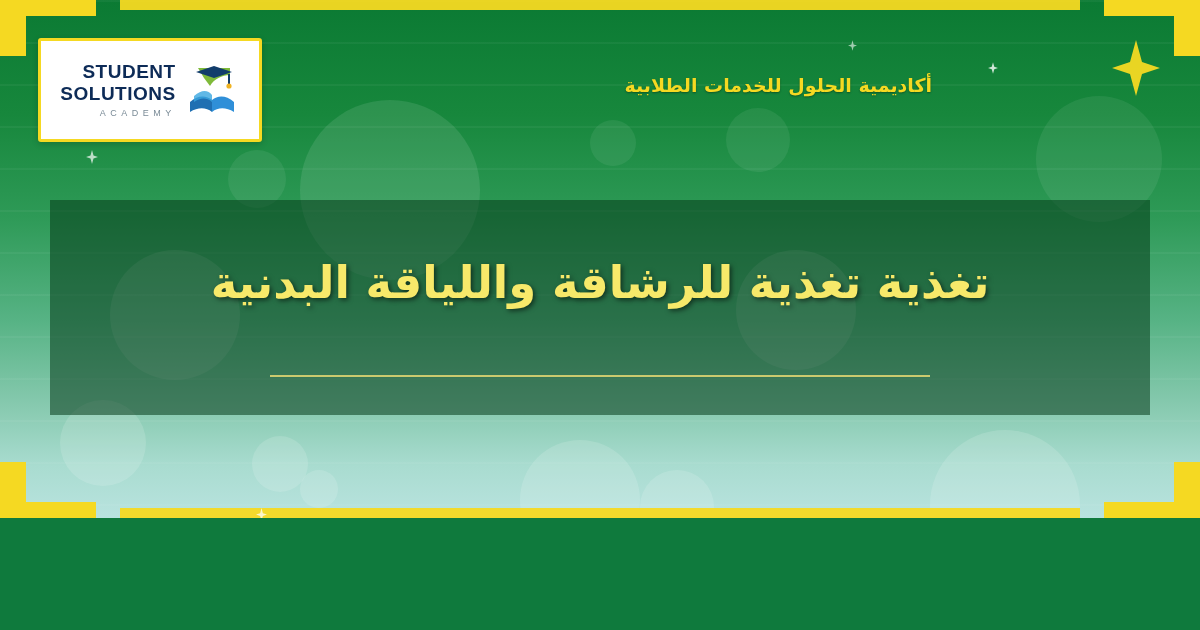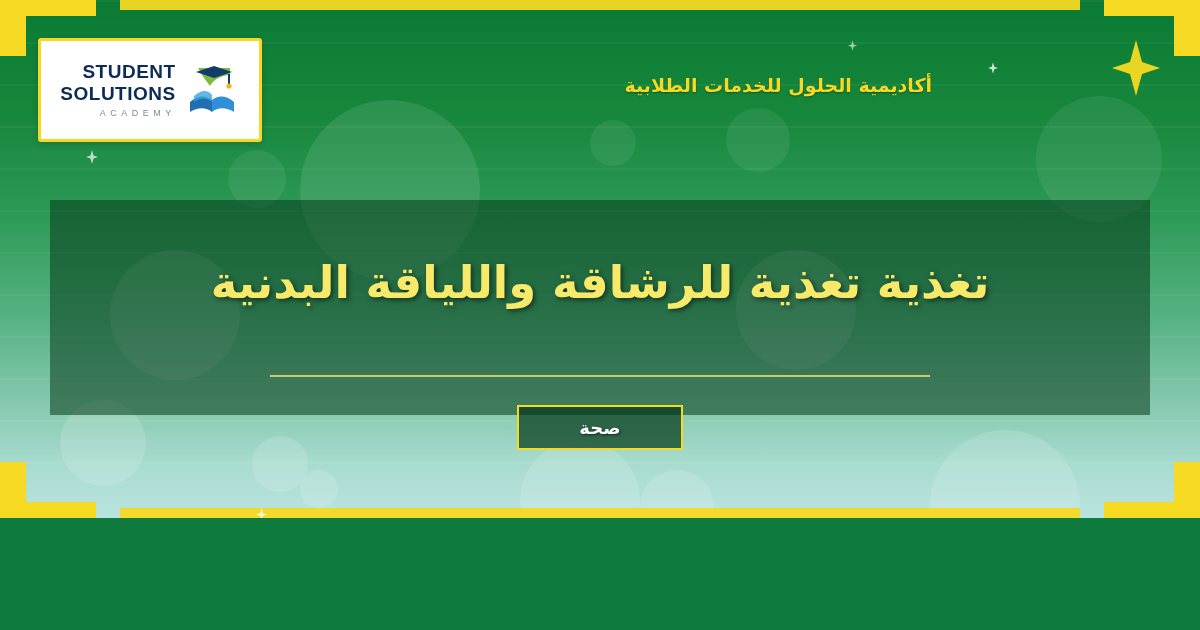--- a/index.html
+++ b/index.html
@@ -195,15 +195,14 @@
     </div>
   </div>
 
   <div class="brand-name">أكاديمية الحلول للخدمات الطلابية</div>
 
   <div class="panel">
     <div class="title">تغذية تغذية للرشاقة واللياقة البدنية</div>
     <div class="rule"></div>
   </div>
 
-  <div class="tag">صحة</div>
 
 </div>
 
 </body></html>

